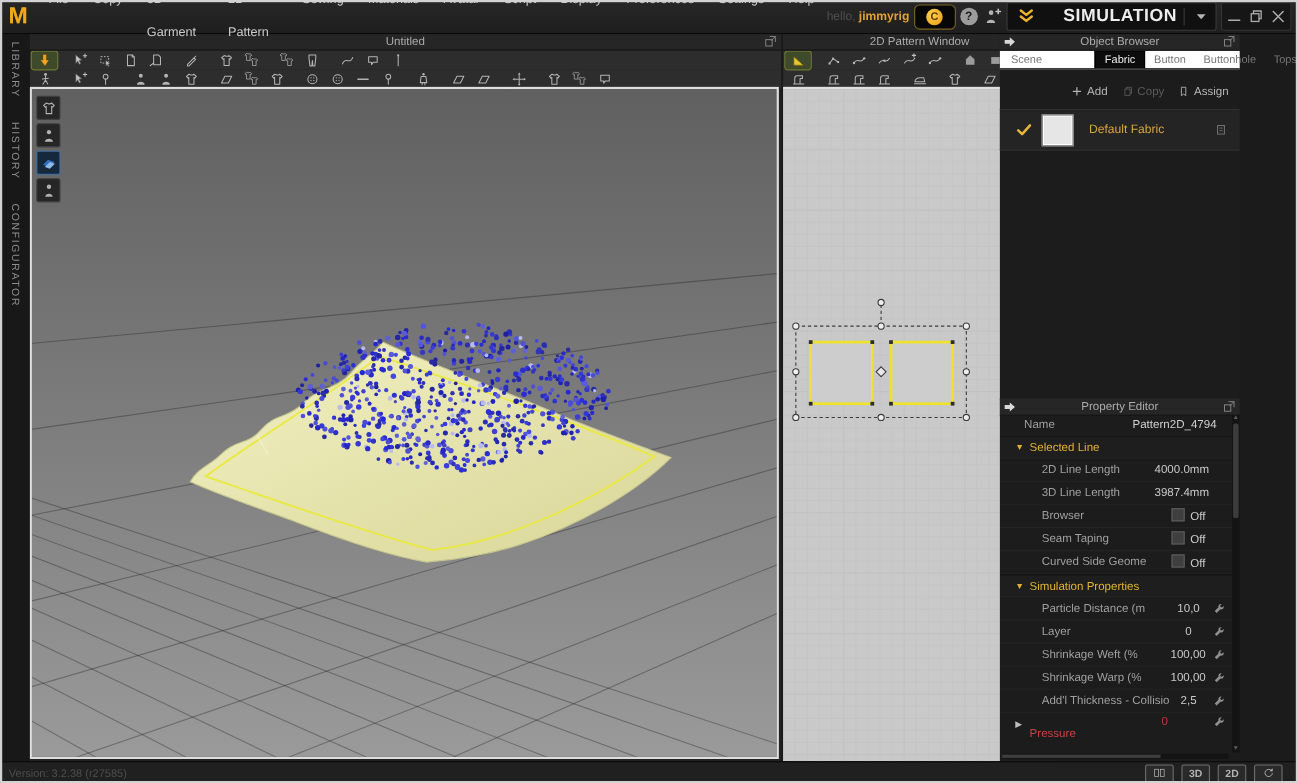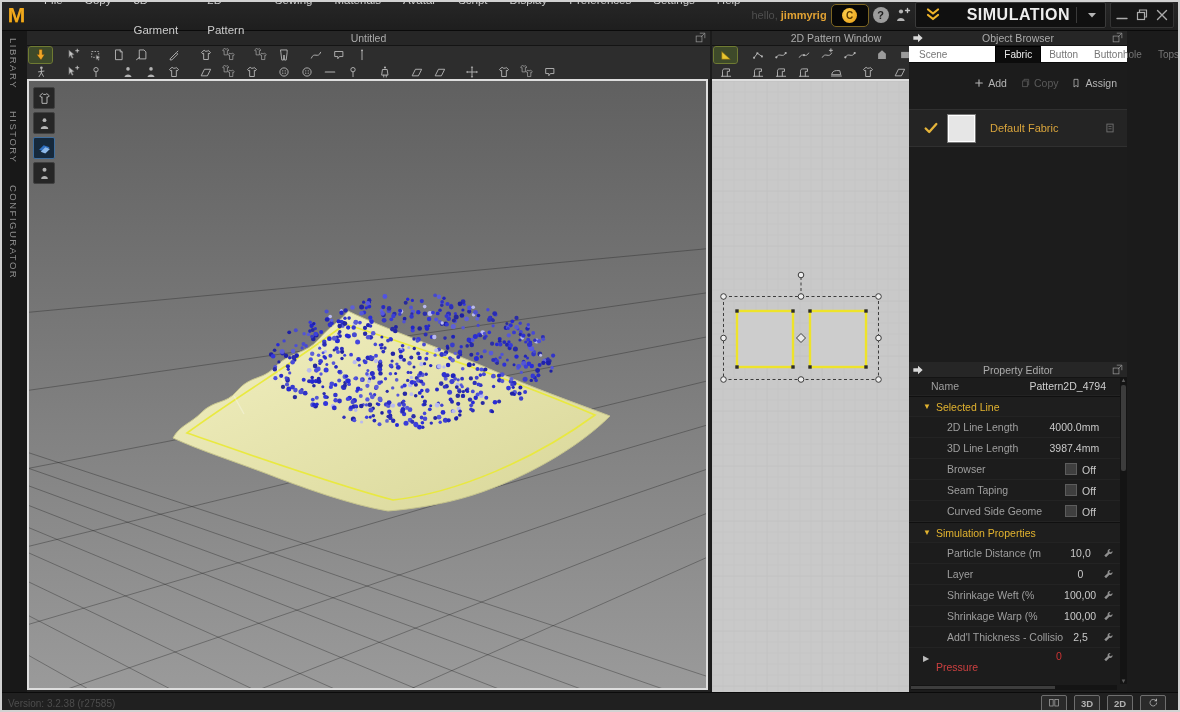--- a/index.html
+++ b/index.html
@@ -69,21 +69,21 @@
   .rightpane{position:absolute;left:909px;top:30px;width:218px;height:662px;background:#1c1c1c;}
   .ob{position:absolute;left:0;top:0;width:218px;height:332px;border-bottom:2px solid #0e0e0e;}
   .ob-tabs{height:16px;background:#ffffff;border-bottom:1px solid #0c0c0c;display:flex;align-items:flex-end;padding-left:2px;}
   .ob-tab{padding:2px 8px 2px;font-size:10px;color:#767676;}
   .ob-tab.active{background:#0c0c0c;color:#ececec;border:1px solid #000;border-bottom:none;margin-left:40px;}
   .ob-actions{height:24px;display:flex;align-items:center;justify-content:flex-end;gap:12px;padding:8px 10px 2px 0;}
   .ob-act{display:flex;align-items:center;gap:3px;font-size:10.5px;color:#b5b5b5;}
   .ob-act svg{width:12px;height:12px;color:#b5b5b5;}
   .ob-act.disabled{color:#5a5a5a;}
   .ob-act.disabled svg{color:#5a5a5a;}
-  .fabric-item{margin-top:12px;height:36px;background:#242424;border-top:1px solid #303030;border-bottom:1px solid #303030;
+  .fabric-item{margin-top:2px;height:36px;background:#242424;border-top:1px solid #303030;border-bottom:1px solid #303030;
                display:flex;align-items:center;}
   .fab-check{width:16px;height:16px;margin:0 8px 0 14px;}
   .fab-swatch{width:27px;height:27px;background:#e6e6e6;border:1px solid #777;box-shadow:inset 0 0 0 1px #fff;}
   .fab-label{margin-left:14px;font-size:11px;color:#d8a43c;flex:1;}
   .fab-link{width:14px;height:14px;margin-right:10px;opacity:.7;}
 
   .pe{position:absolute;left:0;top:332px;width:218px;height:330px;}
   .pe-body{position:absolute;left:0;top:15px;width:211px;bottom:8px;overflow:hidden;}
   .pe-row{display:flex;align-items:center;height:20px;border-bottom:1px solid #232323;position:relative;}
   .pe-row .lbl{margin-left:38px;width:118px;font-size:10.5px;color:#9f9f9f;white-space:nowrap;overflow:hidden;}

